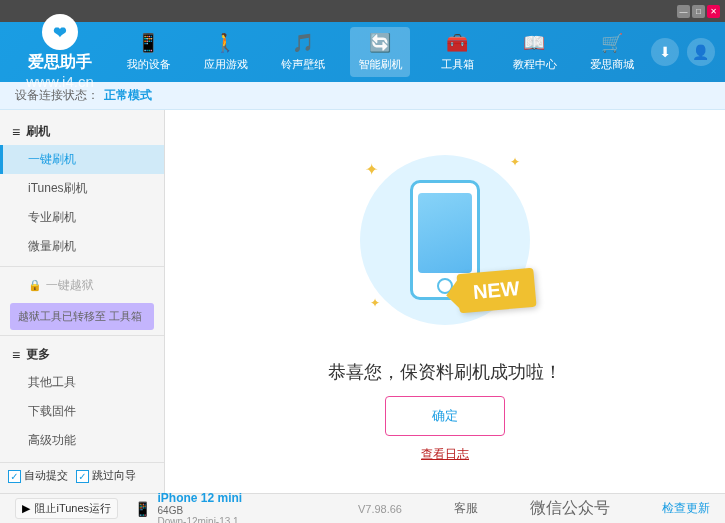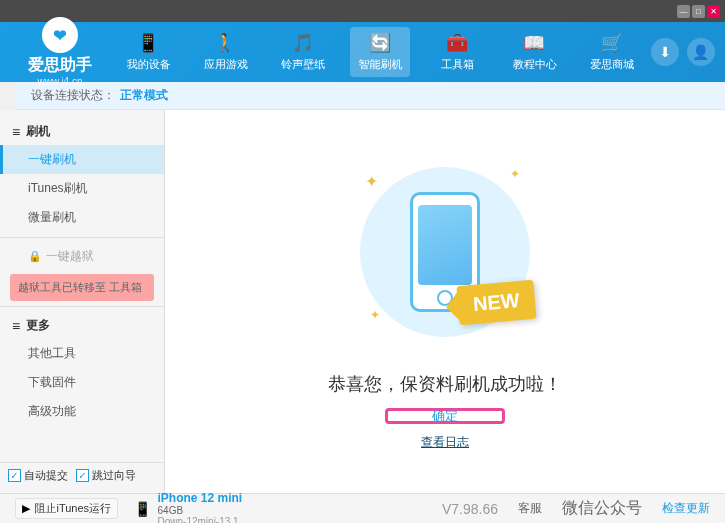--- a/index.html
+++ b/index.html
@@ -86,21 +86,20 @@
     
     .statusbar {
       height: 28px;
       background: #e8f4ff;
       border-bottom: 1px solid #d0e8f8;
       display: flex;
       align-items: center;
       padding: 6px 15px;
       font-size: 12px;
       color: #333;
-      margin-left: 16px;
     }
     .statusbar-label { color: #666; }
     .statusbar-value { color: #1a9de3; font-weight: bold; margin-left: 5px; }
 
     
     .main {
       display: flex;
       height: calc(523px - 22px - 60px - 28px - 30px);
     }
 
@@ -141,21 +140,21 @@
       padding-left: 25px;
     }
     .sidebar-divider {
       height: 1px;
       background: #e0e0e0;
       margin: 5px 0;
     }
     .sidebar-info-box {
       margin: 4px 10px;
       padding: 6px 8px;
-      background: #fca5a5;
+      background: #c4b5fd;
       border-radius: 3px;
       font-size: 11px;
       color: #666;
       line-height: 1.4;
     }
     .sidebar-disabled {
       padding: 5px 12px 5px 28px;
       color: #aaa;
       font-size: 12px;
       display: flex;
@@ -260,32 +259,32 @@
     .success-text {
       font-size: 18px;
       color: #333;
       margin-bottom: 12px;
       font-weight: normal;
     }
 
     
     .btn-confirm {
       width: 120px;
-      height: 16px;
+      height: 40px;
       background: white;
-      border: 3px solid #ec4899;
+      border: 1px solid #ec4899;
       color: #1a9de3;
       border-radius: 4px;
       cursor: pointer;
       font-size: 13px;
       margin-bottom: 10px;
       display: flex; align-items: center; justify-content: center;
     }
     .btn-link {
-      color: #0c4a6e;
+      color: #b91c1c;
       text-decoration: underline;
       cursor: pointer;
       font-size: 12px;
     }
 
     
     .bottombar {
       height: 30px;
       background: #f5f5f5;
       border-top: 1px solid #ddd;
@@ -310,34 +309,35 @@
     .bottom-right {
       display: flex;
       align-items: center;
       gap: 20px;
       font-size: 12px;
       color: #666;
     }
     .bottom-link {
       color: #666;
       cursor: pointer;
+      margin-left: 32px;
     }
 
     
     .sidebar-bottom {
       padding: 5px 8px;
       display: flex;
       gap: 8px;
       align-items: center;
       border-top: 1px solid #e0e0e0;
       margin-top: 5px;
     }
     .checkbox-item {
       display: flex;
-      align-items: center;
+      align-items: flex-end;
       gap: 3px;
       font-size: 11px;
       color: #333;
     }
     .checkbox-box {
       width: 13px; height: 13px;
       border: 1px solid #1a9de3;
       background: white;
       display: flex; align-items: center; justify-content: center;
     }
@@ -382,21 +382,21 @@
     <div class="win-ctrl" style="background:#e05;color:white;">✕</div>
   </div>
 </div>
 
 <div class="topnav">
   <div class="logo-area">
     <div class="logo-circle">
       <span style="font-size:16px;">❤</span>
     </div>
     <div style="color:white;font-size:16px;font-weight:bold;">爱思助手</div>
-    <div style="color:rgba(255,255,255,0.8);font-size:10px;">www.i4.cn</div>
+    <div style="color:rgba(255,255,255,0.8);font-size:15px;">www.i4.cn</div>
   </div>
 
   <div class="nav-items">
     <div class="nav-item">
       <span class="nav-icon">📱</span>
       <span class="nav-label">我的设备</span>
     </div>
     <div class="nav-item">
       <span class="nav-icon">🚶</span>
       <span class="nav-label">应用游戏</span>
@@ -443,20 +443,23 @@
         <div class="sidebar-section">
           <div class="sidebar-section-header">
             <span class="sidebar-section-icon">≡</span>
             <span>刷机</span>
           </div>
           <div class="sidebar-item active">
             <span>一键刷机</span>
           </div>
           <div class="sidebar-item">
             <span>iTunes刷机</span>
+          </div>
+          <div class="sidebar-item">
+            <span>专业刷机</span>
           </div>
           <div class="sidebar-item">
             <span>微量刷机</span>
           </div>
         </div>
 
         <div class="sidebar-divider"></div>
 
         <div class="sidebar-disabled">
           <span class="lock-icon">🔒</span>
@@ -539,19 +542,19 @@
       <div class="device-info" style="margin-left:8px;">
         <span class="phone-icon-small">📱</span>
         <div>
           <div class="device-name">iPhone 12 mini</div>
           <div class="device-detail" style="font-size:10px;color:#666;">64GB</div>
           <div class="device-detail" style="font-size:10px;color:#999;">Down-12mini-13,1</div>
         </div>
       </div>
     </div>
     <div class="bottom-right">
-      <span style="color:#999;font-size:14px;text-align:right;">V7.98.66</span>
+      <span style="color:#999;font-size:11px;text-align:right;">V7.98.66</span>
       <span class="bottom-link" style="font-size:12px;">客服</span>
       <span class="bottom-link" style="font-size:16px;">微信公众号</span>
       <span class="bottom-link" style="font-size:12px;color:#1a9de3;">检查更新</span>
     </div>
   </div>
 </div>
 
 </body></html>

